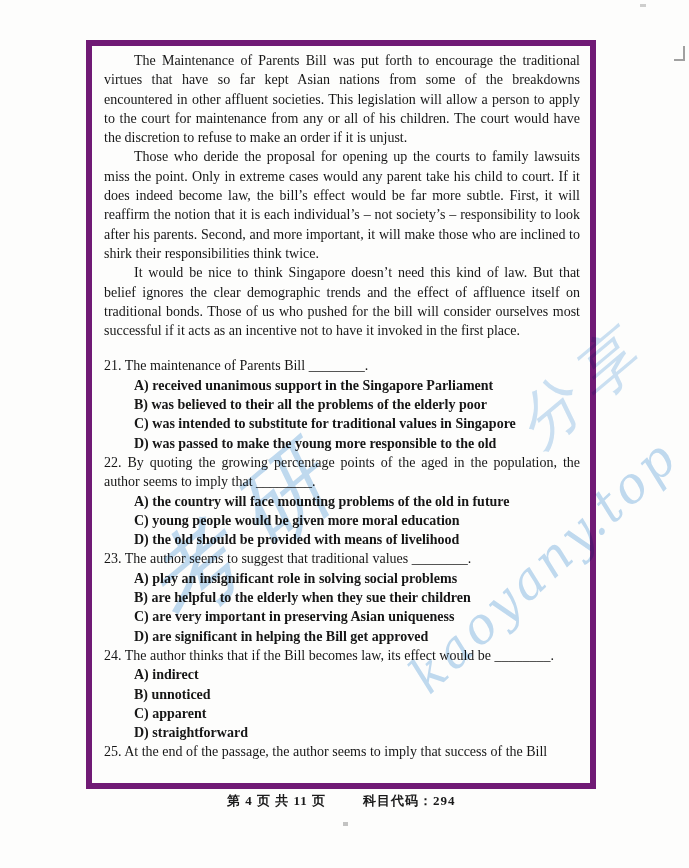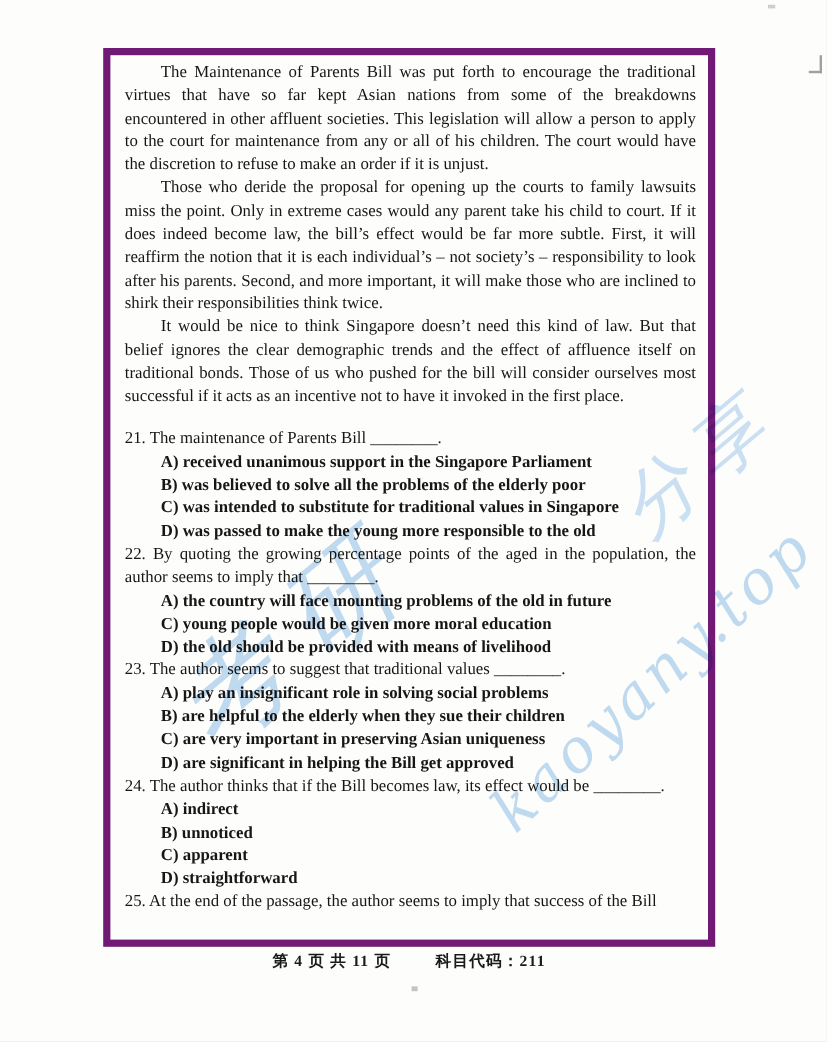--- a/index.html
+++ b/index.html
@@ -48,21 +48,21 @@
 
     <p class="para">The Maintenance of Parents Bill was put forth to encourage the traditional virtues that have so far kept Asian nations from some of the breakdowns encountered in other affluent societies. This legislation will allow a person to apply to the court for maintenance from any or all of his children. The court would have the discretion to refuse to make an order if it is unjust.</p>
     <p class="para">Those who deride the proposal for opening up the courts to family lawsuits miss the point. Only in extreme cases would any parent take his child to court. If it does indeed become law, the bill’s effect would be far more subtle. First, it will reaffirm the notion that it is each individual’s – not society’s – responsibility to look after his parents. Second, and more important, it will make those who are inclined to shirk their responsibilities think twice.</p>
     <p class="para">It would be nice to think Singapore doesn’t need this kind of law. But that belief ignores the clear demographic trends and the effect of affluence itself on traditional bonds. Those of us who pushed for the bill will consider ourselves most successful if it acts as an incentive not to have it invoked in the first place.</p>
 
     <div class="passage-gap"></div>
 
     <div class="q">
       <div class="q-stem">21. The maintenance of Parents Bill ________.</div>
       <div class="q-opt">A) received unanimous support in the Singapore Parliament</div>
-      <div class="q-opt">B) was believed to solve all the problems of the elderly poor</div>
+      <div class="q-opt">B) was believed to their all the problems of the elderly poor</div>
       <div class="q-opt">C) was intended to substitute for traditional values in Singapore</div>
       <div class="q-opt">D) was passed to make the young more responsible to the old</div>
     </div>
 
     <div class="q">
       <div class="q-stem">22. By quoting the growing percentage points of the aged in the population, the author seems to imply that ________.</div>
       <div class="q-opt">A) the country will face mounting problems of the old in future</div>
       <div class="q-opt">C) young people would be given more moral education</div>
       <div class="q-opt">D) the old should be provided with means of livelihood</div>
     </div>
@@ -88,20 +88,20 @@
     </div>
 
   </div>
 
   <span class="wm wm-cjk-main">考研</span>
   <span class="wm wm-cjk-upper">分享</span>
   <span class="wm wm-latin">kaoyany.top</span>
 
   <div class="footer">
     <span class="pg">第 4 页  共 11 页</span>
-    <span class="code">科目代码：211</span>
+    <span class="code">科目代码：294</span>
   </div>
 
   <div class="corner-mark"></div>
   <div class="speck-top"></div>
   <div class="speck-bottom"></div>
 
 </div>
 
 </body></html>

